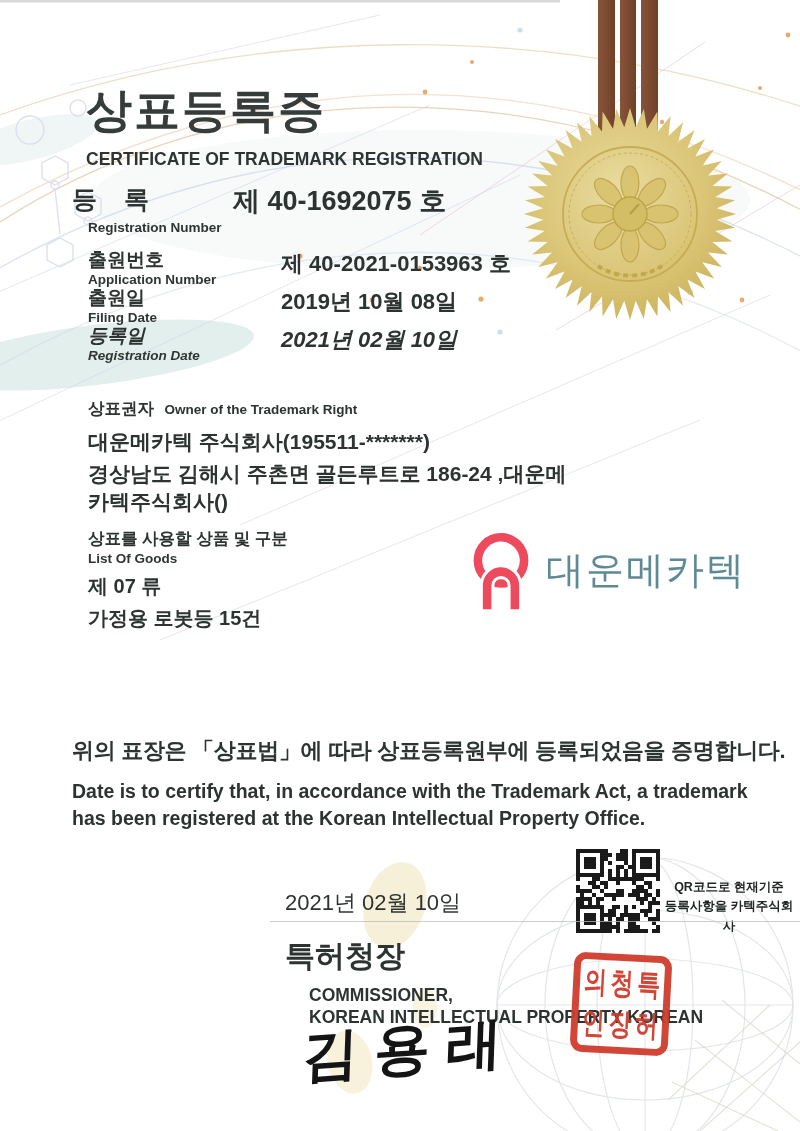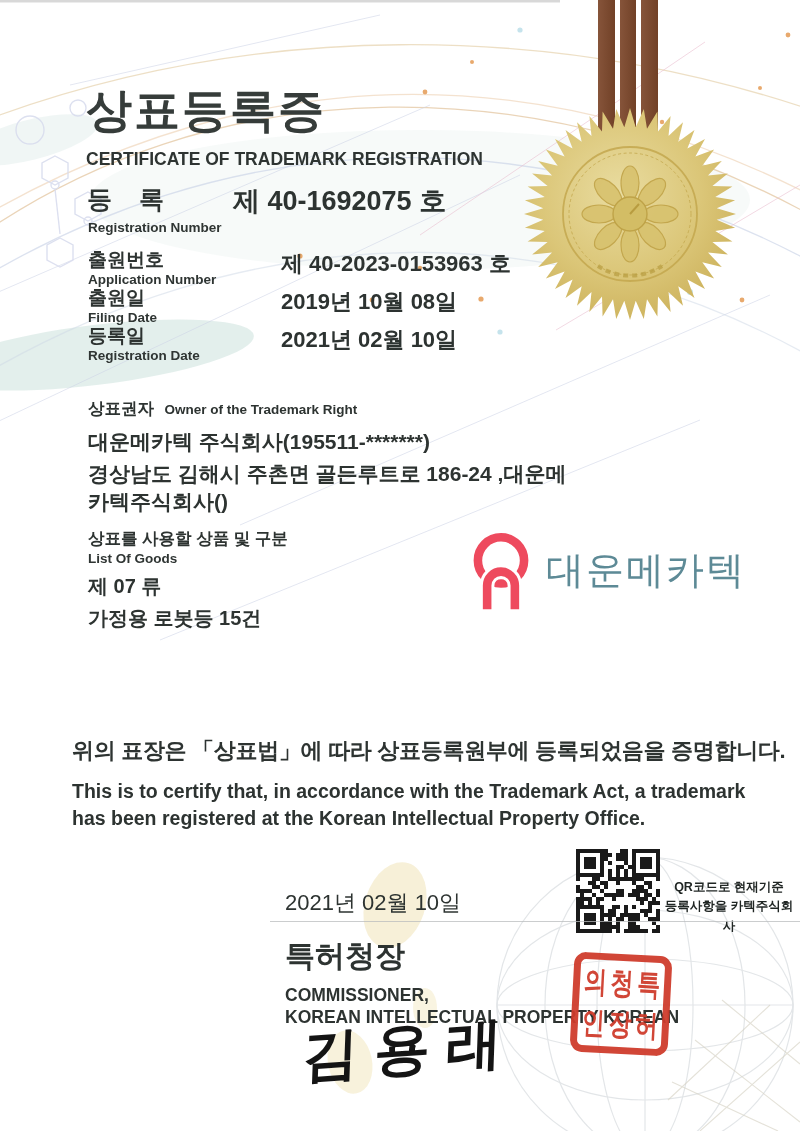--- a/index.html
+++ b/index.html
@@ -40,21 +40,21 @@
   
   .tm-wrap{display:flex;align-items:center;}
   .tm-word{font-size:38px;font-weight:500;letter-spacing:2px;color:var(--wordmark-teal);margin-left:12px;}
   
   .stmt-ko{font-size:22px;font-weight:700;letter-spacing:-0.3px;white-space:nowrap;}
   .stmt-en{font-size:19.5px;font-weight:700;line-height:1.38;margin-top:12px;}
   
   .issue-date{font-size:22px;font-weight:500;}
   .hline{position:absolute;left:270px;top:921px;width:530px;height:1px;background:#b9bcbe;opacity:.75;}
   .comm-ko{font-size:30px;font-weight:800;}
-  .comm-en{font-size:17.5px;font-weight:800;line-height:1.28;margin-top:7px;white-space:nowrap;}
+  .comm-en{font-size:17.5px;font-weight:800;line-height:1.28;margin-top:7px;white-space:nowrap;margin-left:24px;}
   .signature{font-size:56px;font-weight:600;letter-spacing:16px;color:#141414;
     font-family:"DejaVu Serif", serif;transform:rotate(-4deg) skewX(-6deg);}
   .qr-caption{font-size:12.5px;font-weight:700;line-height:1.55;text-align:center;color:#202624;}
   
   .red-seal{
     width:80px;height:82px;border:7px solid var(--seal-red);border-radius:12px;
     display:grid;grid-template-columns:repeat(3,1fr);grid-template-rows:repeat(2,1fr);
     transform:rotate(3deg);opacity:.94;padding:2px;
   }
   .red-seal span{display:flex;align-items:center;justify-content:center;
@@ -183,39 +183,39 @@
     <circle cx="110" cy="110" r="17" fill="#d3bd65" stroke="#bfa348" stroke-width="1.4"></circle>
     <line x1="110" y1="110" x2="119" y2="100" stroke="#b89c40" stroke-width="2"></line>
     <path d="M78,162 A 58,58 0 0 0 142,162" fill="none" stroke="#b89c40" stroke-width="4" stroke-dasharray="5,4" opacity="0.7"></path>
   </svg>
 
   <div class="abs" style="left:86px;top:80px;">
     <div class="title-ko">상표등록증</div>
     <div class="title-en">CERTIFICATE OF TRADEMARK REGISTRATION</div>
   </div>
 
-  <div class="abs reg-lab" style="left:87px;top:183px;">등 록</div>
+  <div class="abs reg-lab" style="left:72px;top:183px;">등 록</div>
   <div class="abs lab-en" style="left:88px;top:219px;">Registration Number</div>
   <div class="abs reg-val" style="left:233px;top:183px;">제 40-1692075 호</div>
 
   <div class="field-row" style="top:249px;">
     <div class="labels">
       <div class="lab-ko">출원번호</div>
       <div class="lab-en">Application Number</div>
     </div>
-    <div class="value">제 40-2023-0153963 호</div>
+    <div class="value">제 40-2021-0153963 호</div>
   </div>
   <div class="field-row" style="top:287px;">
     <div class="labels">
       <div class="lab-ko">출원일</div>
       <div class="lab-en">Filing Date</div>
     </div>
     <div class="value">2019년 10월 08일</div>
   </div>
-  <div class="field-row" style="top:325px;">
+  <div class="field-row" style="top:325px;font-style:italic;">
     <div class="labels">
       <div class="lab-ko">등록일</div>
       <div class="lab-en">Registration Date</div>
     </div>
     <div class="value">2021년 02월 10일</div>
   </div>
 
   <div class="abs" style="left:88px;top:398px;width:620px;">
     <div>
       <span class="sec-lab-ko">상표권자</span>
@@ -240,21 +240,21 @@
       <circle cx="50" cy="46" r="35" fill="none" style="stroke:var(--brand-red)" stroke-width="13"></circle>
       <path d="M29 120 L29 84 A21 21 0 0 1 71 84 L71 120" fill="none" stroke="#ffffff" stroke-width="22"></path>
       <path d="M29 120 L29 84 A21 21 0 0 1 71 84 L71 120" fill="none" style="stroke:var(--brand-red)" stroke-width="13"></path>
     </svg>
     <div class="tm-word">대운메카텍</div>
   </div>
 
   <div class="abs" style="left:72px;top:736px;width:690px;">
     <div class="stmt-ko">위의 표장은 「상표법」에 따라 상표등록원부에 등록되었음을 증명합니다.</div>
     <div class="stmt-en">
-      <div>This is to certify that, in accordance with the Trademark Act, a trademark</div>
+      <div>Date is to certify that, in accordance with the Trademark Act, a trademark</div>
       <div>has been registered at the Korean Intellectual Property Office.</div>
     </div>
   </div>
 
   <svg class="abs" id="qr-svg" style="left:576px;top:849px" width="84" height="84" viewBox="0 0 84 84">
       <rect x="0" y="0" width="84" height="84" fill="#ffffff"></rect>
       <rect x="28" y="0" width="4" height="4" fill="#1a1a1a"></rect>
       <rect x="44" y="0" width="4" height="4" fill="#1a1a1a"></rect>
       <rect x="48" y="0" width="4" height="4" fill="#1a1a1a"></rect>
       <rect x="28" y="4" width="4" height="4" fill="#1a1a1a"></rect>

